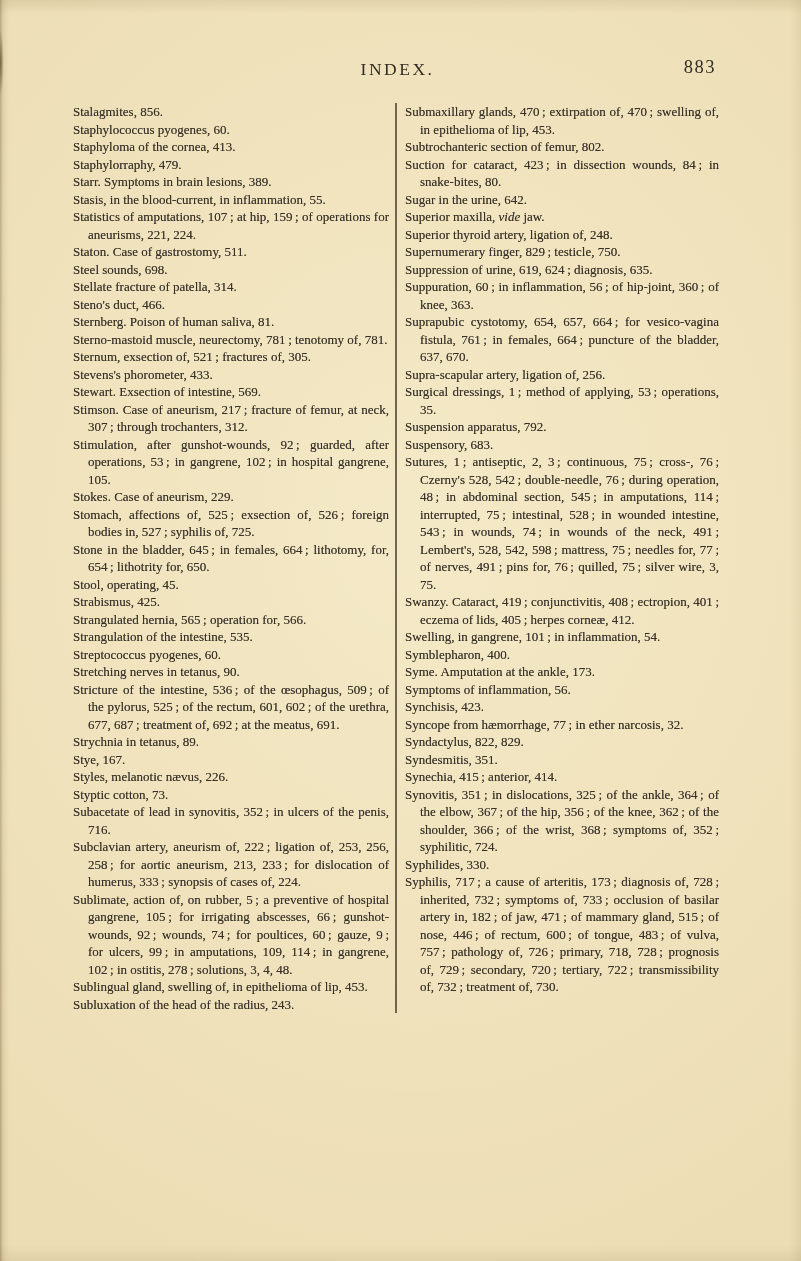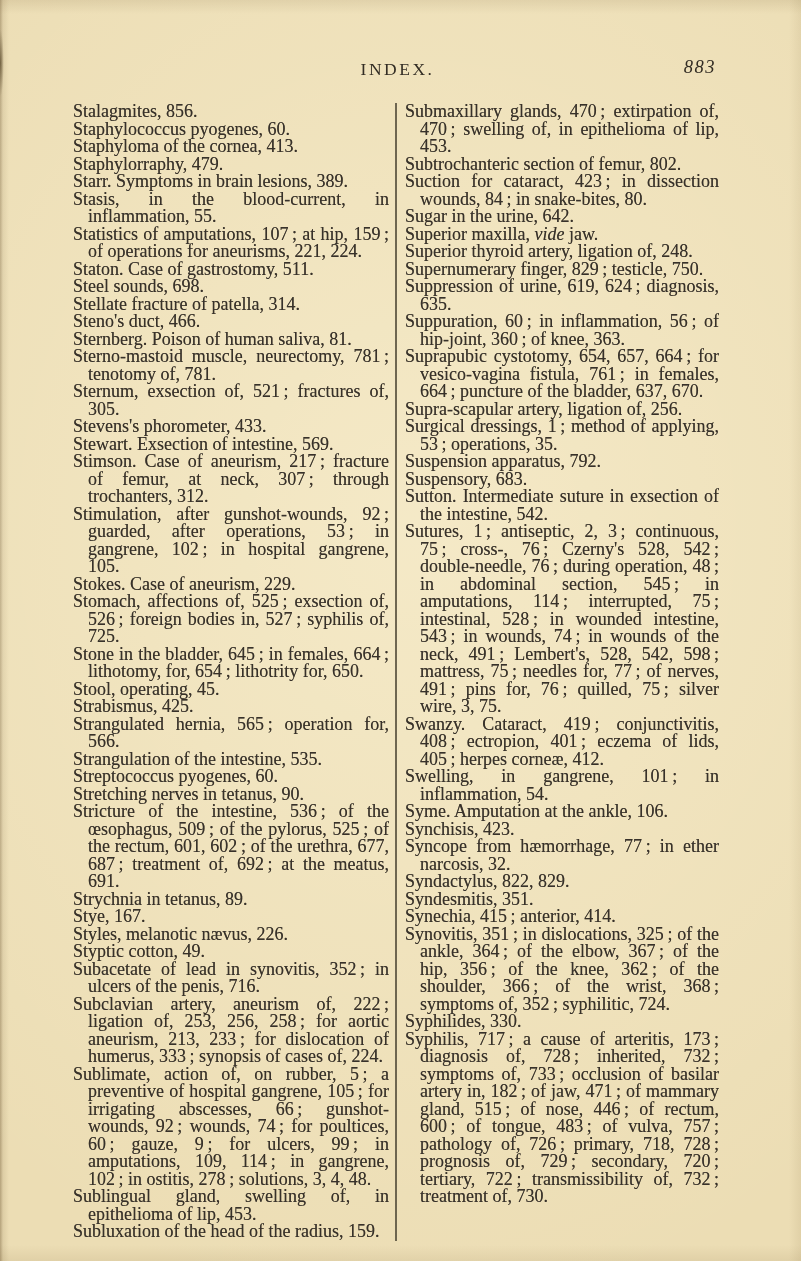--- a/index.html
+++ b/index.html
@@ -41,28 +41,27 @@
     text-align:center;
     font-size:17.5px;
     letter-spacing:2.5px;
     color:#332d24;
   }
   .page-number{
     position:absolute;right:3px;top:0;
     font-size:18.5px;
     letter-spacing:1.5px;
     color:#332d24;
-    font-style:italic;
   }
   .columns{
     position:absolute;left:73px;top:103px;width:646px;
     display:flex;align-items:flex-start;
   }
   .col{
-    font-size:18px;
+    font-size:13px;
     line-height:17.5px;
     text-shadow:0 0 0.45px rgba(45,38,25,0.55);
   }
   .col-left{width:316px;}
   .col-right{width:314px;}
   .divider{
     width:2px;
     align-self:stretch;
     margin-left:6px;margin-right:8px;
     background:linear-gradient(to bottom, var(--divider) 0%, var(--divider) 100%);
@@ -113,48 +112,49 @@
         <p class="entry">Stool, operating, 45.</p>
         <p class="entry">Strabismus, 425.</p>
         <p class="entry">Strangulated hernia, 565 ; operation for, 566.</p>
         <p class="entry">Strangulation of the intestine, 535.</p>
         <p class="entry">Streptococcus pyogenes, 60.</p>
         <p class="entry">Stretching nerves in tetanus, 90.</p>
         <p class="entry">Stricture of the intestine, 536 ; of the œsophagus, 509 ; of the pylorus, 525 ; of the rectum, 601, 602 ; of the urethra, 677, 687 ; treatment of, 692 ; at the meatus, 691.</p>
         <p class="entry">Strychnia in tetanus, 89.</p>
         <p class="entry">Stye, 167.</p>
         <p class="entry">Styles, melanotic nævus, 226.</p>
-        <p class="entry">Styptic cotton, 49.</p>
+        <p class="entry">Styptic cotton, 73.</p>
         <p class="entry">Subacetate of lead in synovitis, 352 ; in ulcers of the penis, 716.</p>
         <p class="entry">Subclavian artery, aneurism of, 222 ; ligation of, 253, 256, 258 ; for aortic aneurism, 213, 233 ; for dislocation of humerus, 333 ; synopsis of cases of, 224.</p>
         <p class="entry">Sublimate, action of, on rubber, 5 ; a preventive of hospital gangrene, 105 ; for irrigating abscesses, 66 ; gunshot-wounds, 92 ; wounds, 74 ; for poultices, 60 ; gauze, 9 ; for ulcers, 99 ; in amputations, 109, 114 ; in gangrene, 102 ; in ostitis, 278 ; solutions, 3, 4, 48.</p>
         <p class="entry">Sublingual gland, swelling of, in epithelioma of lip, 453.</p>
-        <p class="entry">Subluxation of the head of the radius, 159.</p>
+        <p class="entry">Subluxation of the head of the radius, 243.</p>
       </div>
     <div class="divider"></div>
     <div class="col col-right">
         <p class="entry">Submaxillary glands, 470 ; extirpation of, 470 ; swelling of, in epithelioma of lip, 453.</p>
         <p class="entry">Subtrochanteric section of femur, 802.</p>
         <p class="entry">Suction for cataract, 423 ; in dissection wounds, 84 ; in snake-bites, 80.</p>
         <p class="entry">Sugar in the urine, 642.</p>
         <p class="entry">Superior maxilla, <i>vide</i> jaw.</p>
         <p class="entry">Superior thyroid artery, ligation of, 248.</p>
         <p class="entry">Supernumerary finger, 829 ; testicle, 750.</p>
         <p class="entry">Suppression of urine, 619, 624 ; diagnosis, 635.</p>
         <p class="entry">Suppuration, 60 ; in inflammation, 56 ; of hip-joint, 360 ; of knee, 363.</p>
         <p class="entry">Suprapubic cystotomy, 654, 657, 664 ; for vesico-vagina fistula, 761 ; in females, 664 ; puncture of the bladder, 637, 670.</p>
         <p class="entry">Supra-scapular artery, ligation of, 256.</p>
         <p class="entry">Surgical dressings, 1 ; method of applying, 53 ; operations, 35.</p>
         <p class="entry">Suspension apparatus, 792.</p>
         <p class="entry">Suspensory, 683.</p>
-        <p class="entry">Sutton.  Intermediate suture in exsection of the intestine, 542.</p>
         <p class="entry">Sutures, 1 ; antiseptic, 2, 3 ; continuous, 75 ; cross-, 76 ; Czerny's 528, 542 ; double-needle, 76 ; during operation, 48 ; in abdominal section, 545 ; in amputations, 114 ; interrupted, 75 ; intestinal, 528 ; in wounded intestine, 543 ; in wounds, 74 ; in wounds of the neck, 491 ; Lembert's, 528, 542, 598 ; mattress, 75 ; needles for, 77 ; of nerves, 491 ; pins for, 76 ; quilled, 75 ; silver wire, 3, 75.</p>
         <p class="entry">Swanzy.  Cataract, 419 ; conjunctivitis, 408 ; ectropion, 401 ; eczema of lids, 405 ; herpes corneæ, 412.</p>
         <p class="entry">Swelling, in gangrene, 101 ; in inflammation, 54.</p>
-        <p class="entry">Syme.  Amputation at the ankle, 106.</p>
+        <p class="entry">Symblepharon, 400.</p>
+        <p class="entry">Syme.  Amputation at the ankle, 173.</p>
+        <p class="entry">Symptoms of inflammation, 56.</p>
         <p class="entry">Synchisis, 423.</p>
         <p class="entry">Syncope from hæmorrhage, 77 ; in ether narcosis, 32.</p>
         <p class="entry">Syndactylus, 822, 829.</p>
         <p class="entry">Syndesmitis, 351.</p>
         <p class="entry">Synechia, 415 ; anterior, 414.</p>
         <p class="entry">Synovitis, 351 ; in dislocations, 325 ; of the ankle, 364 ; of the elbow, 367 ; of the hip, 356 ; of the knee, 362 ; of the shoulder, 366 ; of the wrist, 368 ; symptoms of, 352 ; syphilitic, 724.</p>
         <p class="entry">Syphilides, 330.</p>
         <p class="entry">Syphilis, 717 ; a cause of arteritis, 173 ; diagnosis of, 728 ; inherited, 732 ; symptoms of, 733 ; occlusion of basilar artery in, 182 ; of jaw, 471 ; of mammary gland, 515 ; of nose, 446 ; of rectum, 600 ; of tongue, 483 ; of vulva, 757 ; pathology of, 726 ; primary, 718, 728 ; prognosis of, 729 ; secondary, 720 ; tertiary, 722 ; transmissibility of, 732 ; treatment of, 730.</p>
       </div>
   </div>

